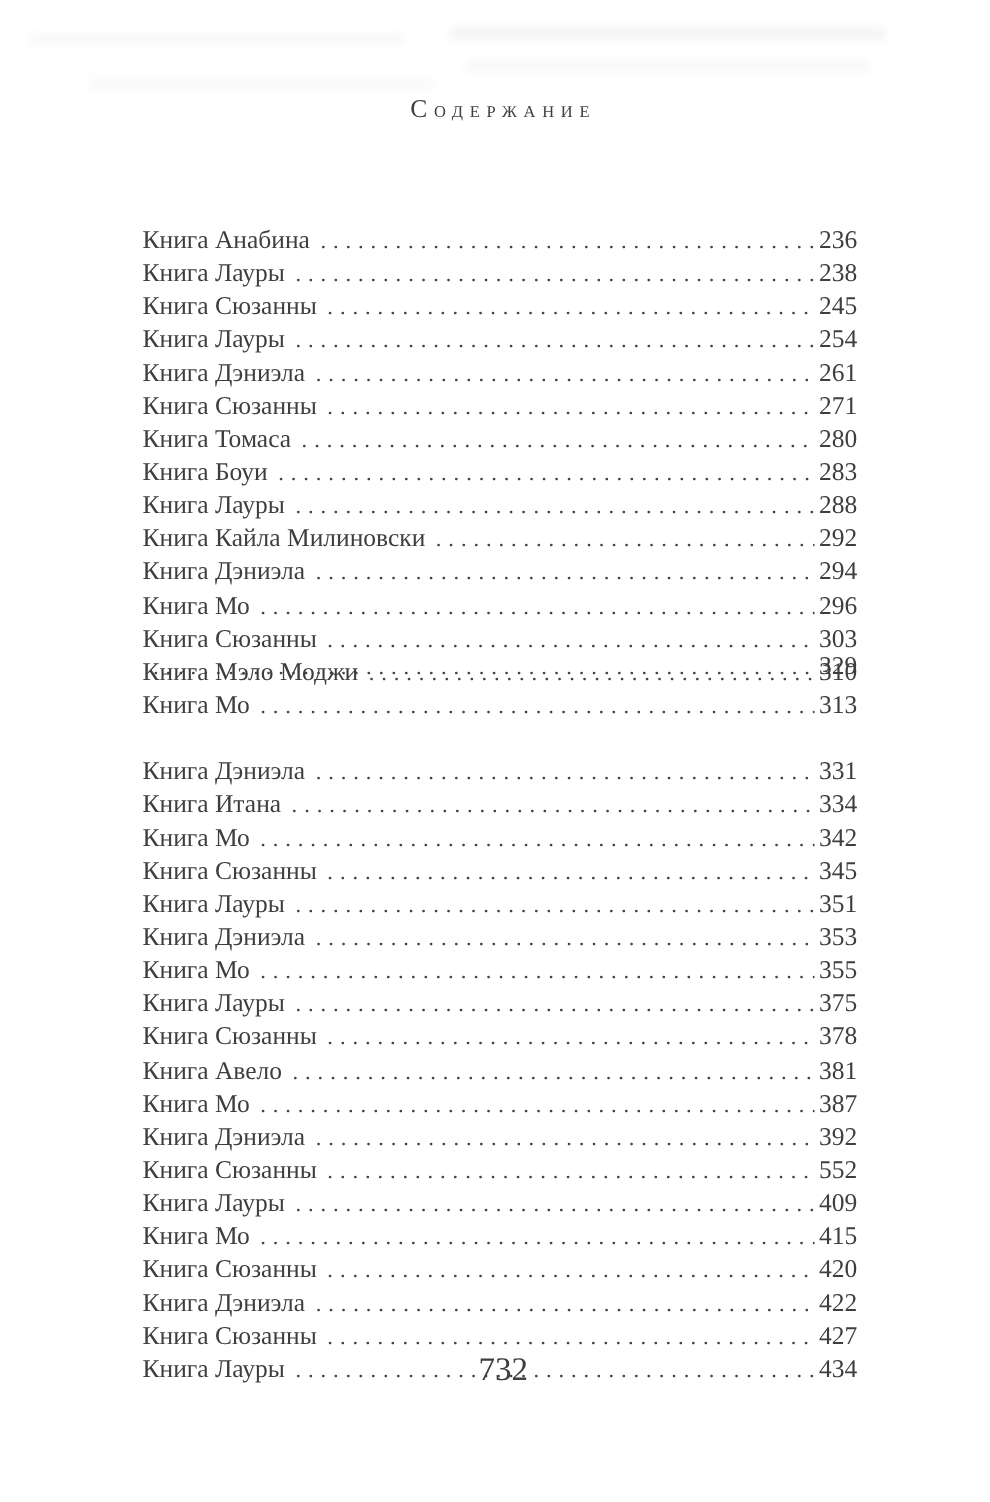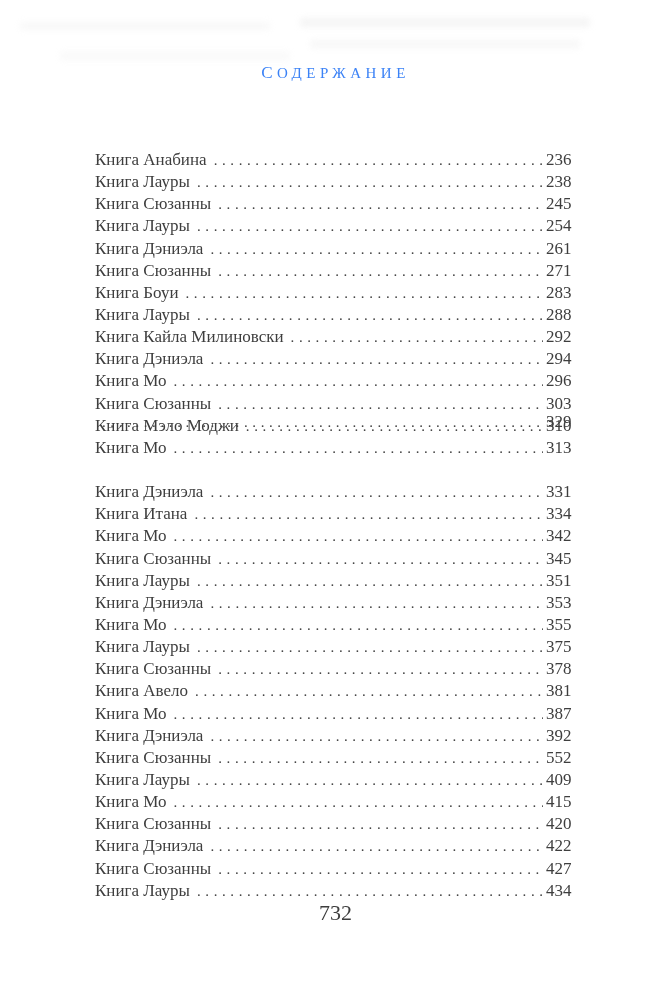--- a/index.html
+++ b/index.html
@@ -25,23 +25,23 @@
   .a2 { top: 40px; left: 310px; width: 270px; height: 8px; opacity: 0.4; }
   .a3 { top: 22px; left: 20px;  width: 250px; height: 8px; opacity: 0.35; }
   .a4 { top: 52px; left: 60px;  width: 230px; height: 8px; opacity: 0.3; }
 
   .page-header {
     position: absolute;
     top: 63px;
     left: 95px;
     width: 481px;
     text-align: center;
-    font-size: 15px;
+    font-size: 11px;
     letter-spacing: 4.5px;
-    color: #3b82f6;
+    color: #404040;
     white-space: nowrap;
   }
   .page-header::first-letter {
     font-size: 17px;
   }
 
   .toc {
     position: absolute;
     top: 101px;
     left: 95px;
@@ -126,20 +126,25 @@
     <span class="leader"></span>
     <span class="pagenum">261</span>
   </div>
 
   <div class="row">
     <span class="title">Книга Сюзанны</span>
     <span class="leader"></span>
     <span class="pagenum">271</span>
   </div>
 
+  <div class="row">
+    <span class="title">Книга Томаса</span>
+    <span class="leader"></span>
+    <span class="pagenum">280</span>
+  </div>
 
   <div class="row">
     <span class="title">Книга Боуи</span>
     <span class="leader"></span>
     <span class="pagenum">283</span>
   </div>
 
   <div class="row">
     <span class="title">Книга Лауры</span>
     <span class="leader"></span>

